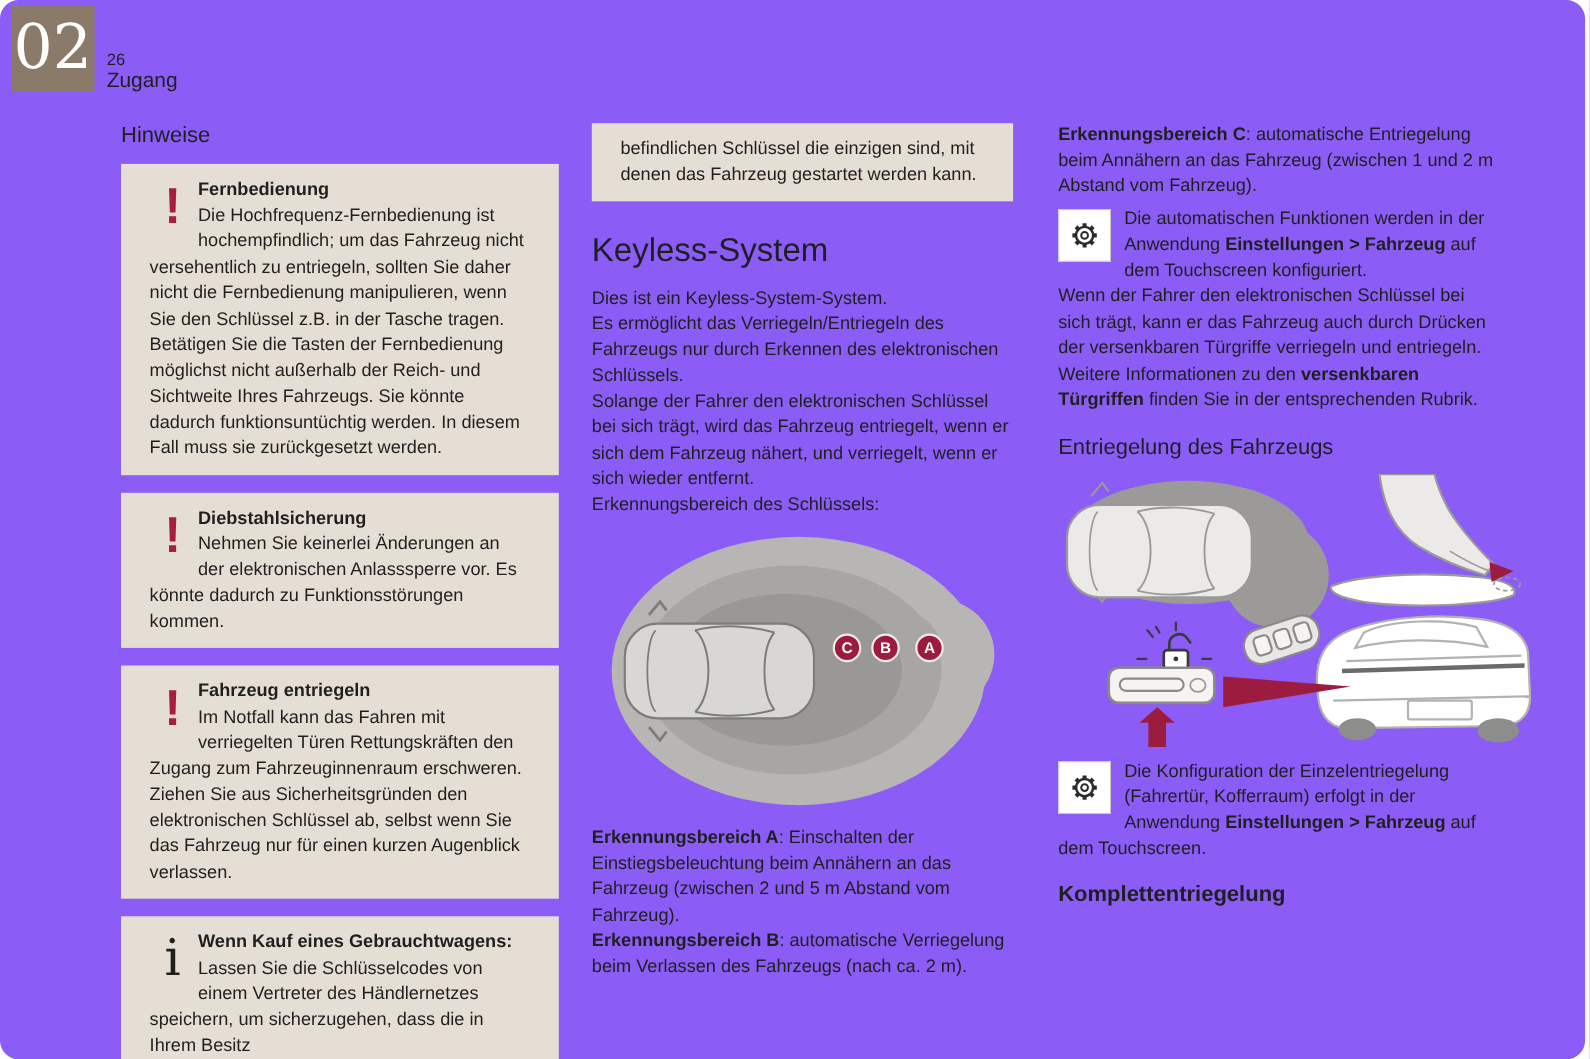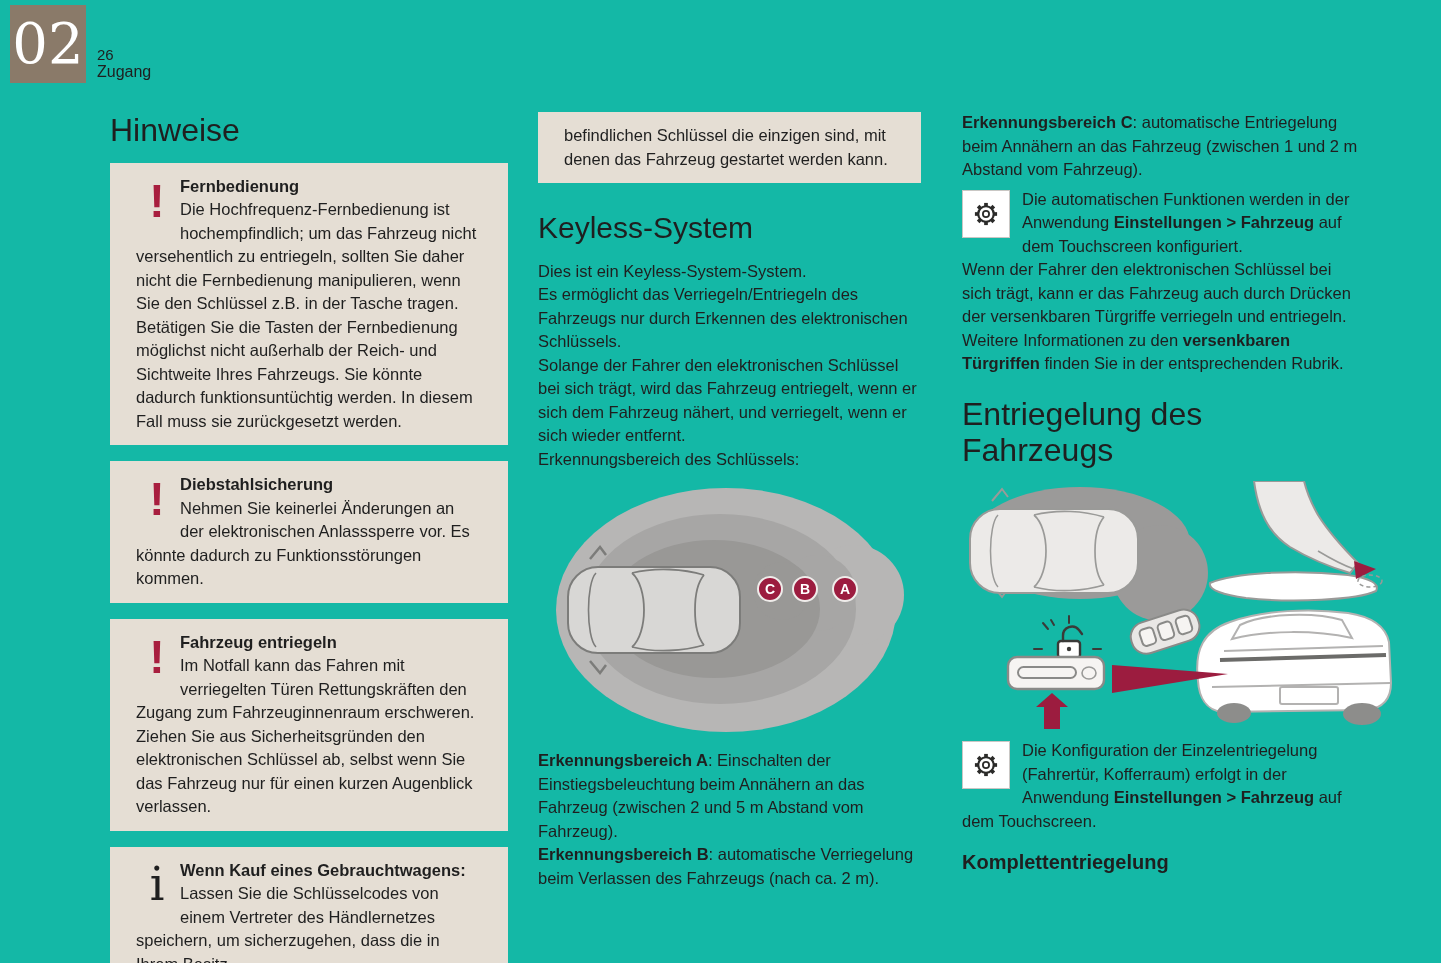--- a/index.html
+++ b/index.html
@@ -1,37 +1,38 @@
 <!DOCTYPE html>
 <html lang="de"><head>
 <meta charset="utf-8">
 <style>
   html,body{margin:0;padding:0;background:#ffffff;}
   .page{
-    position:relative;width:1441px;height:963px;background:#14b8a6;
+    position:relative;width:1441px;height:963px;background:#8b5cf6;
     font-family:"Liberation Sans","DejaVu Sans",sans-serif;color:#1f1f1f;
     overflow:hidden;
+    border-radius:17px;
   }
   
   .chapter-box{
     position:absolute;left:10px;top:5px;width:76px;height:78px;
     background:#8a7a69;color:#ffffff;display:flex;align-items:center;justify-content:center;
     font-family:"DejaVu Serif","Liberation Serif",serif;font-size:56px;line-height:1;
   }
   .page-meta{position:absolute;left:97px;top:46px;line-height:1.15;}
   .page-meta .pnum{font-weight:normal;font-size:15px;}
-  .page-meta .sect{font-size:16px;}
+  .page-meta .sect{font-size:19px;}
 
   
   .col{position:absolute;top:112px;}
   .col-left{left:110px;width:398px;}
   .col-mid{left:538px;width:383px;}
   .col-right{left:962px;width:400px;top:111px;}
 
-  h1.sec{font-size:32px;font-weight:400;margin:0 0 14px 0;line-height:1.15;letter-spacing:0;}
+  h1.sec{font-size:20px;font-weight:400;margin:0 0 14px 0;line-height:1.15;letter-spacing:0;}
   h1.sec.mid{margin-top:28px;margin-bottom:14px;font-size:30px;}
   h2.sub{font-size:20px;font-weight:bold;margin:18px 0 10px 0;}
 
   .body-txt{font-size:16.5px;line-height:23.5px;margin:0;}
   .prewrap{white-space:pre-line;}
 
   
   .note-box{
     background:#e5ded4;padding:12px 26px;margin-bottom:16px;
     font-size:16.5px;line-height:23.5px;overflow:hidden;

